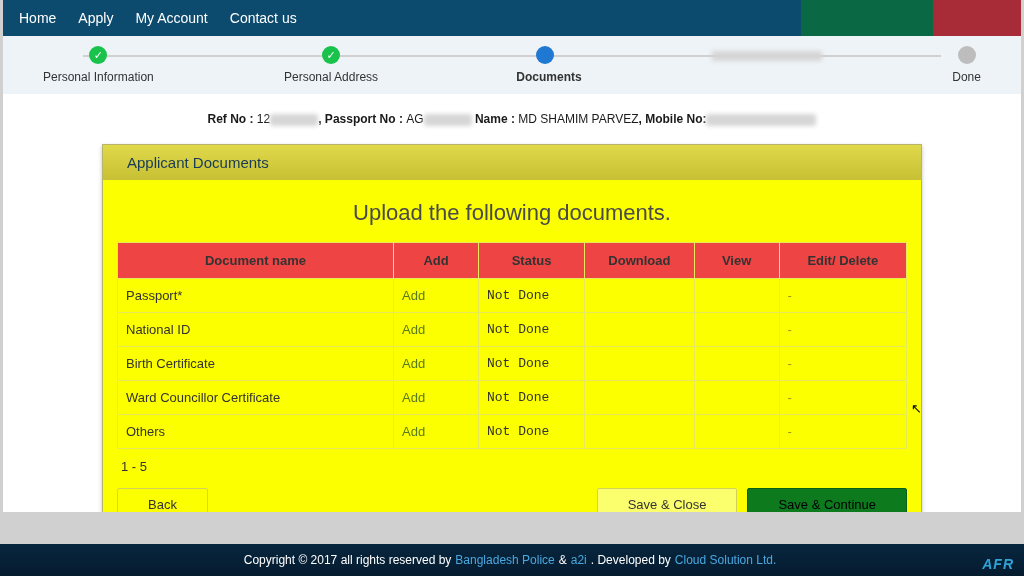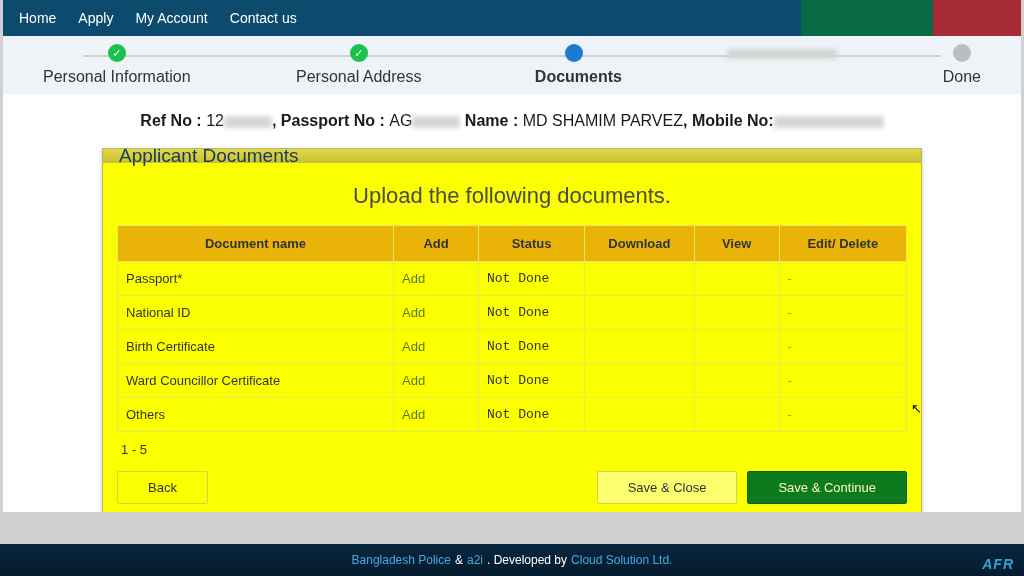--- a/index.html
+++ b/index.html
@@ -6,43 +6,43 @@
 body { background:#d0d0d0; width:1024px; height:576px; overflow:hidden; position:relative; }
 .page-wrap { background:#fff; width:1018px; height:512px; margin:0 auto; position:relative; overflow:hidden; }
 .topnav { background:#0c4a6e; height:36px; display:flex; align-items:center; padding:12px 16px; position:relative; }
 .topnav a { color:#fff; font-size:14px; text-decoration:none; margin-right:22px; cursor:pointer; }
 .topnav .flag-strip { position:absolute; right:0; top:0; width:220px; height:36px; background:linear-gradient(90deg,#0a6e3d 0%,#0a6e3d 60%,#c2262e 60%,#c2262e 100%); opacity:.85; }
 .stepbar { background:#edf3f7; height:58px; display:flex; align-items:center; justify-content:space-between; padding:0 40px 0 40px; position:relative; }
 .step { display:flex; flex-direction:column; align-items:center; position:relative; z-index:2; }
 .step .dot { width:18px; height:18px; border-radius:50%; background:#bdbdbd; margin-bottom:6px; display:flex; align-items:center; justify-content:center; font-size:11px; color:#fff; }
 .step.done .dot { background:#19c24a; }
 .step.active .dot { background:#1f78d1; }
-.step .lbl { font-size:16px; color:#333; }
+.step .lbl { font-size:12px; color:#333; }
 .step.active .lbl { font-weight:bold;margin-left:8px; }
 .stepbar .blurred { width:110px; height:10px; background:#d5d5d5; border-radius:2px; filter:blur(2px); margin-bottom:4px; }
 .line { position:absolute; top:19px; left:80px; right:80px; height:2px; background:#d0d0d0; z-index:1; }
-.refline { text-align:center; font-size:16px; color:#1a1a1a; margin-top:18px; }
+.refline { text-align:center; font-size:12px; color:#1a1a1a; margin-top:18px; }
 .refline b { font-weight:bold; }
 .refline .blur { display:inline-block; background:#d6d6d6; filter:blur(2px); border-radius:2px; height:12px; vertical-align:middle; }
 .panel { width:820px; margin:18px auto 0 auto; border:1px solid #b9b46a; box-shadow:0 2px 4px rgba(0,0,0,.25); }
-.panel-head { background:linear-gradient(#e0d94a,#c8c034); height:14px; display:flex; align-items:center; padding:0 16px; font-size:19px; color:#173a57; }
+.panel-head { background:linear-gradient(#e0d94a,#c8c034); height:35px; display:flex; align-items:center; padding:0 24px; font-size:15px; color:#173a57; }
 .panel-body { background:#fcff00; padding:20px 14px 14px 14px; }
 .upload-title { text-align:center; font-size:22px; color:#4a4a4a; margin-bottom:16px; }
 table.doc { width:100%; border-collapse:collapse; font-size:13px; }
-table.doc th { background:#eab308; padding:10px 20px; text-align:center; font-weight:bold; color:#333; border:1px solid #e6e95e; }
+table.doc th { background:#ef4444; padding:10px 20px; text-align:center; font-weight:bold; color:#333; border:1px solid #e6e95e; }
 table.doc th.lefth { text-align:center; }
 table.doc td { padding:9px 8px; border:1px solid #e6e95e; color:#333; font-size:13px; }
 table.doc td.name { text-align:left; }
 table.doc td.add a { color:#5a7a18; cursor:pointer; text-decoration:none; }
 table.doc td.status { color:#333;font-family:Liberation Mono, monospace; }
 table.doc td.edit { color:#9a9d1f; text-align:left; }
 .rowcount { font-size:13px; color:#333; margin-top:10px; padding-left:4px; }
 .btnrow { display:flex; justify-content:space-between; align-items:center; margin-top:14px; }
 .btn { padding:8px 30px; font-size:13px; border:1px solid #d2d25a; background:#fcff00; color:#333; cursor:pointer; border-radius:2px; }
-.btn.primary { background:#0e7a1e; border-color:#0b5f17; color:#fef9c3; }
+.btn.primary { background:#0e7a1e; border-color:#0b5f17; color:#000000; }
 .btn.secondary { background:#fcff6d; }
 .right-btns { display:flex; gap:10px;align-items:flex-end; }
 .cursor-ptr { position:absolute; left:908px; top:401px; font-size:13px; color:#000; pointer-events:none; }
 .footer { position:absolute; bottom:0; left:0; right:0; height:32px; background:linear-gradient(#07263f,#051b2e); color:#fff; font-size:12px; display:flex; align-items:center; justify-content:center; }
 .footer a { color:#4aa8e0; text-decoration:none; margin:12px 4px; }
 .footer .logo-r { position:absolute; right:10px; bottom:4px; color:#2fa3d6; font-style:italic; font-weight:bold; font-size:14px; letter-spacing:1px; }
 </style>
 </head>
 <body>
 
@@ -153,19 +153,20 @@
           <button class="btn primary">Save &amp; Continue</button>
         </div>
       </div>
     </div>
   </div>
 
   <span class="cursor-ptr">↖</span>
 </div>
 
 <div class="footer">
+  <span>Copyright © 2017 all rights reserved by </span>
   <a>Bangladesh Police</a>
   <span> &amp; </span>
   <a>a2i</a>
   <span>. Developed by </span>
   <a>Cloud Solution Ltd.</a>
   <span class="logo-r">AFR</span>
 </div>
 
 </body></html>

